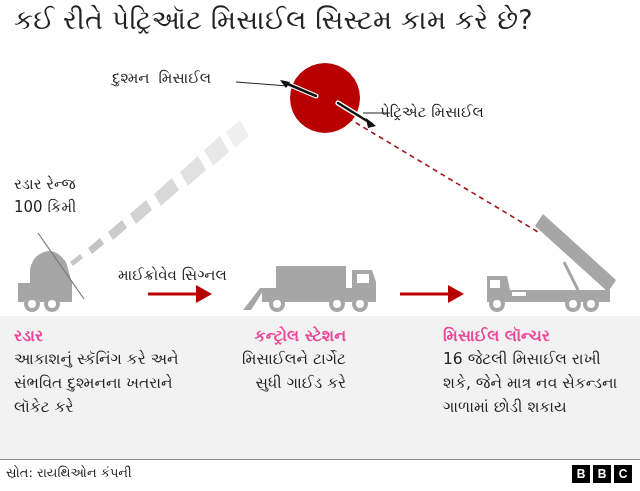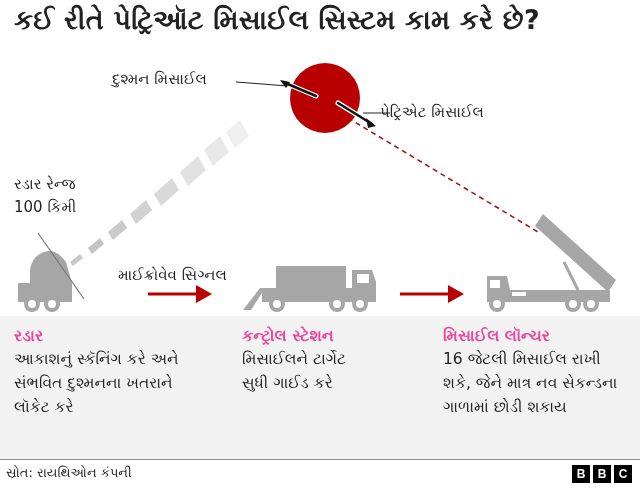--- a/index.html
+++ b/index.html
@@ -1,18 +1,18 @@
 <!DOCTYPE html>
 <html><head>
 <meta charset="utf-8">
 <style>
   html, body { margin: 0; padding: 0; background: #ffffff; }
   body { width: 640px; height: 491px; position: relative; overflow: hidden;
          font-family: "DejaVu Sans", "Liberation Sans", sans-serif; color: #222; }
-  .title { position: absolute; left: 14px; top: 4px; font-size: 27px; font-weight: 700;
+  .title { position: absolute; left: 14px; top: 4px; font-size: 27px; font-weight: 400;
            color: #222; white-space: nowrap; letter-spacing: 0.2px; text-align: right; }
   .art { position: absolute; left: 0; top: 0; width: 640px; height: 320px; }
   .label { position: absolute; font-size: 15px; color: #222; white-space: nowrap; }
   .panel { position: absolute; left: 0; top: 316px; width: 640px; height: 143px; background: #f2f2f2; }
   .panel-rule { position: absolute; left: 0; top: 459px; width: 640px; height: 1px; background: #8c8c8c; }
   .col { position: absolute; top: 326px; }
   .col h3 { margin: 0 0 2px 0; font-size: 16px; font-weight: bold; color: #ec4899; white-space: nowrap; }
   .col p { margin: 0; font-size: 15.5px; line-height: 24px; color: #222; }
   .footer-src { position: absolute; left: 6px; top: 465px; font-size: 13px; color: #222; white-space: nowrap; }
   .bbc { position: absolute; right: 8px; top: 465px; display: flex; gap: 3px; }
@@ -89,36 +89,36 @@
   </g>
 
   <g>
     <line x1="338" y1="103" x2="372" y2="124" stroke="#ffffff" stroke-width="5" stroke-linecap="round"></line>
     <line x1="338" y1="103" x2="372" y2="124" stroke="#111" stroke-width="2.5" stroke-linecap="round"></line>
     <polygon points="366,118 376,126 368,128" fill="#111"></polygon>
     <line x1="363" y1="113" x2="390" y2="113" stroke="#222" stroke-width="1"></line>
   </g>
 </svg>
 
-<div class="label" style="left:112px; top:70px;">દુશ્મન મિસાઈલ</div>
+<div class="label" style="left:112px; top:70px;font-family:Liberation Mono, monospace;">દુશ્મન મિસાઈલ</div>
 <div class="label" style="left:380px; top:103px;">પેટ્રિએટ મિસાઈલ</div>
 <div class="label" style="left:14px; top:175px;">રડાર રેન્જ</div>
 <div class="label" style="left:14px; top:198px;">100 કિમી</div>
 <div class="label" style="left:118px; top:258px;margin-top:8px;">માઈક્રોવેવ સિગ્નલ</div>
 
 <div class="panel"></div>
 
 <div class="col" style="left:14px;">
   <h3>રડાર</h3>
   <p>આકાશનું સ્કૅનિંગ કરે અને</p>
   <p>સંભવિત દુશ્મનના ખતરાને</p>
   <p>લૉકેટ કરે</p>
 </div>
 
-<div class="col" style="left:242px;">
+<div class="col" style="left:242px;text-align:right;">
   <h3>કન્ટ્રોલ સ્ટેશન</h3>
   <p>મિસાઈલને ટાર્ગેટ</p>
   <p>સુધી ગાઈડ કરે</p>
 </div>
 
 <div class="col" style="left:443px;">
   <h3>મિસાઈલ લૉન્ચર</h3>
   <p>16 જેટલી મિસાઈલ રાખી</p>
   <p>શકે, જેને માત્ર નવ સેકન્ડના</p>
   <p>ગાળામાં છોડી શકાય</p>

